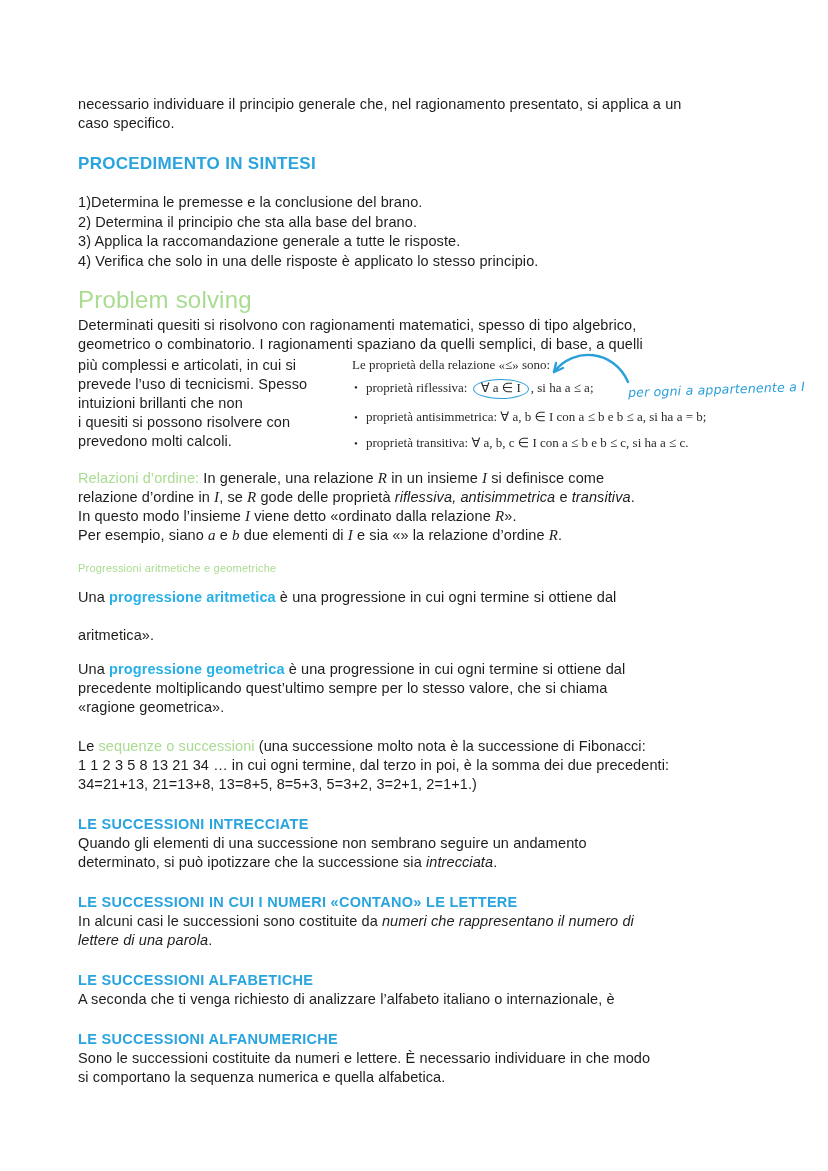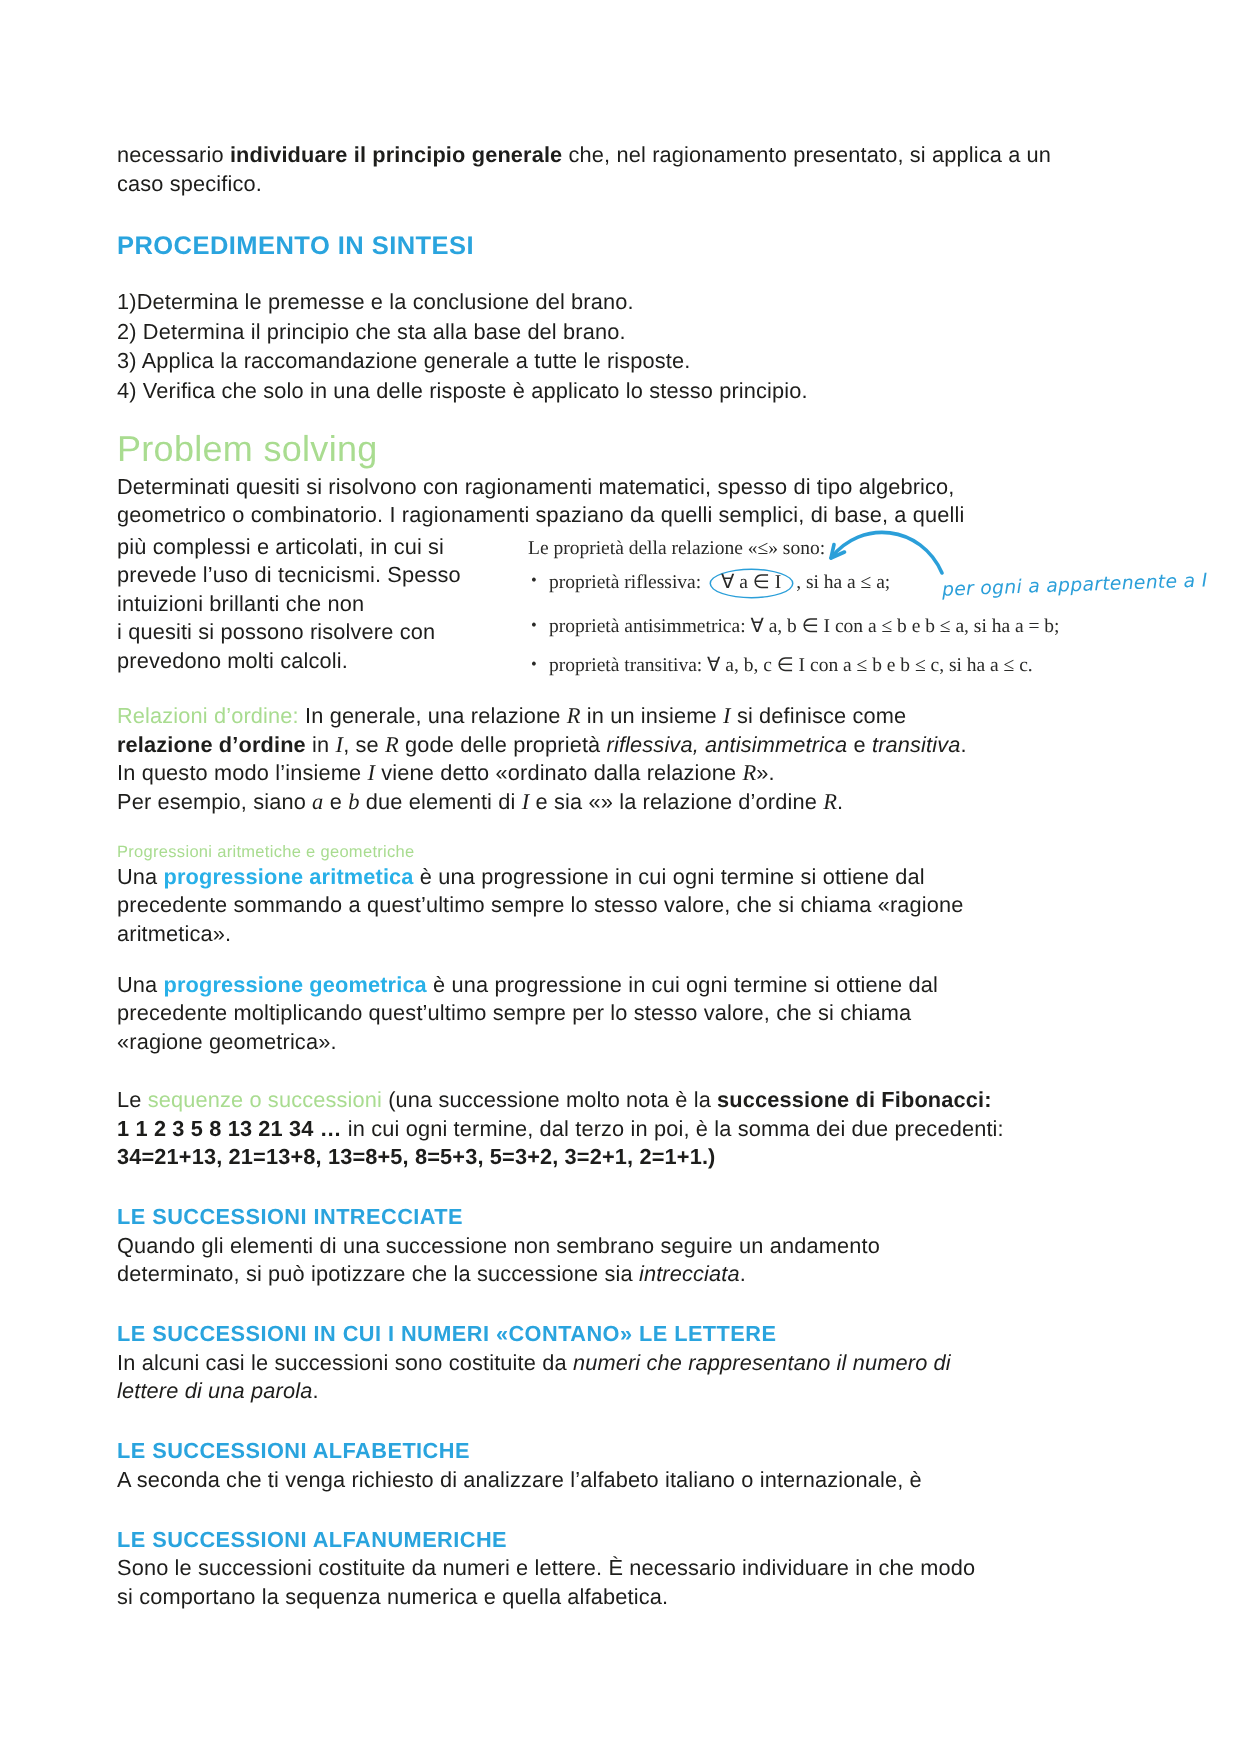--- a/index.html
+++ b/index.html
@@ -3,21 +3,21 @@
 <meta charset="utf-8">
 <style>
   html,body { margin:0; padding:0; background:#ffffff; }
   .page {
     position:relative; width:828px; height:1171px; background:#ffffff;
     font-family:"Liberation Sans", sans-serif; color:#1d1d1b; overflow:hidden;
   }
   .content { position:absolute; left:78px; top:95px; width:674px; }
 
   .body  { font-size:14.5px; line-height:19px; letter-spacing:.1px; margin:0; }
-  .body b { font-weight:bold;text-align:right; }
+  .body b { font-weight:normal;text-align:right; }
 
   .blue-small {
     margin:21px 0 0; font-size:17px; font-weight:bold; letter-spacing:.3px;
     color:#2aa4de;
   }
   .steps { margin:19px 0 0; }
   .steps div { margin:0; line-height:19.5px; }
 
   .green-h1 { margin:15px 0 2px; font-size:24px; font-weight:normal; color:#a9dc90; letter-spacing:.2px; }
   .green-h2 { margin:17px 0 2px; font-size:11px; font-weight:normal; color:#a9dc90; letter-spacing:.2px; }
@@ -45,21 +45,21 @@
     padding:0 7px 2px; margin:0 2px;
   }
   .annotation {
     position:absolute; left:276px; top:26px; white-space:nowrap;
     font-family:"DejaVu Sans", sans-serif; font-style:italic; font-size:12.5px;
     color:#2b9fd9; transform:rotate(-2deg); letter-spacing:.2px;
   }
   .arrow { position:absolute; left:150px; top:-10px; overflow:visible; }
 
   .relazioni { margin-top:8px; }
-  .arit { margin-top:2px; }
+  .arit { margin-top:14px; }
   .geom { margin-top:15px; }
   .sequenze { margin-top:20px; }
 </style>
 </head>
 <body>
 
 <div class="page">
   <div class="content">
 
     <p class="body">
@@ -115,21 +115,21 @@
       <span class="green-inline">Relazioni d’ordine:</span><span> In generale, una relazione </span><span class="mv">R</span><span> in un insieme </span><span class="mv">I</span><span> si definisce come</span><br>
       <b>relazione d’ordine</b><span> in </span><span class="mv">I</span><span>, se </span><span class="mv">R</span><span> gode delle proprietà </span><span class="it">riflessiva, antisimmetrica</span><span> e </span><span class="it">transitiva</span><span>.</span><br>
       <span>In questo modo l’insieme </span><span class="mv">I</span><span> viene detto «ordinato dalla relazione </span><span class="mv">R</span><span>».</span><br>
       <span>Per esempio, siano </span><span class="mv">a</span><span> e </span><span class="mv">b</span><span> due elementi di </span><span class="mv">I</span><span> e sia «» la relazione d’ordine </span><span class="mv">R</span><span>.</span>
     </p>
 
     <h3 class="green-h2">Progressioni aritmetiche e geometriche</h3>
 
     <p class="body arit">
       <span>Una </span><span class="cyan">progressione aritmetica</span><span> è una progressione in cui ogni termine si ottiene dal</span><br>
-      <span>precedente sommando a quest’ultimo sempre lo stesso valore, che si chiama «ragione</span><br>
+      <br>
       <span>aritmetica».</span>
     </p>
 
     <p class="body geom">
       <span>Una </span><span class="cyan">progressione geometrica</span><span> è una progressione in cui ogni termine si ottiene dal</span><br>
       <span>precedente moltiplicando quest’ultimo sempre per lo stesso valore, che si chiama</span><br>
       <span>«ragione geometrica».</span>
     </p>
 
     <p class="body sequenze">

